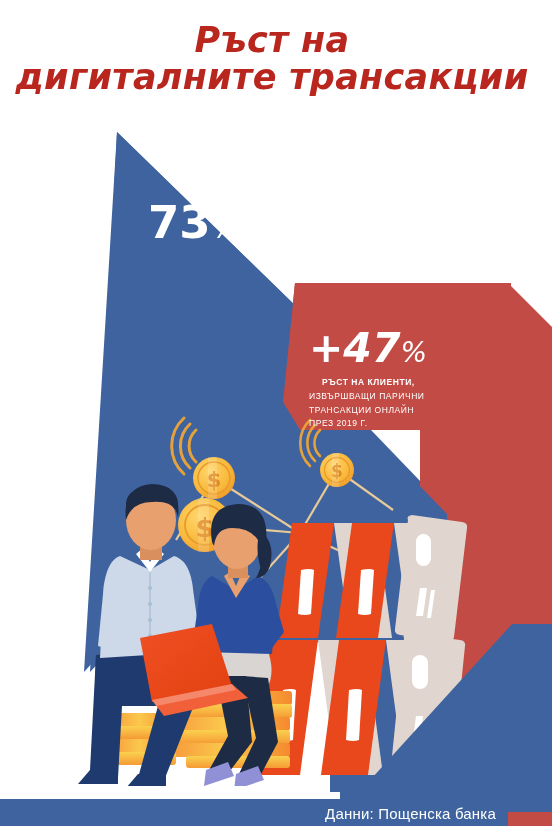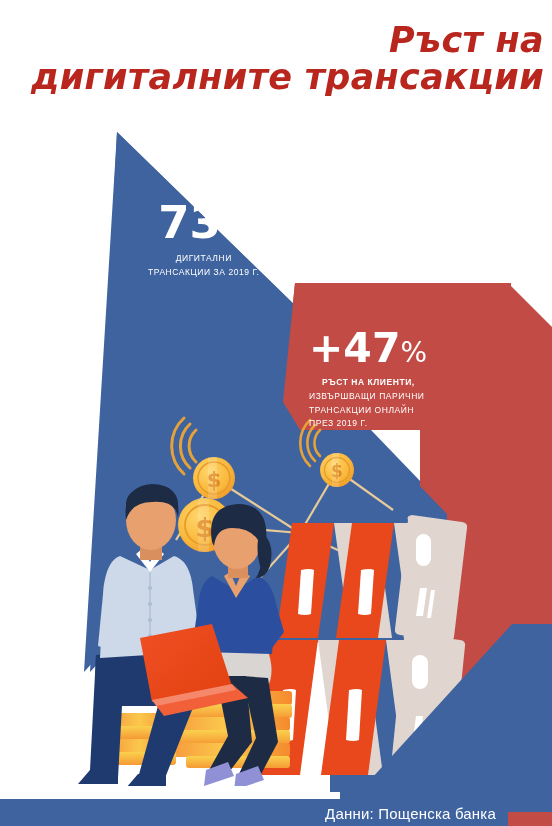--- a/index.html
+++ b/index.html
@@ -7,21 +7,21 @@
   body{
     width:552px;height:826px;overflow:hidden;position:relative;
     font-family:"Liberation Sans","DejaVu Sans",sans-serif;
     background:#ffffff;
   }
   #poster{position:absolute;left:0;top:0;width:552px;height:826px;overflow:hidden;background:#fff;}
 
   
   #title-block{
     position:absolute;left:0;top:22px;width:544px;
-    text-align:right;z-index:40;pointer-events:none;
+    text-align:center;z-index:40;pointer-events:none;
   }
   .title-line{
     display:block;
     color:#b8261e;
     font-weight:bold;
     font-style:italic;
     letter-spacing:0.3px;
     line-height:1.06;
     font-family:"DejaVu Sans","Liberation Sans",sans-serif;
   }
@@ -44,21 +44,21 @@
     text-transform:uppercase;
     font-family:"Liberation Sans","DejaVu Sans",sans-serif;
   }
   .stat .sub .strong{font-weight:bold;margin-left:13px;}
 
   #stat-blue{left:148px;top:200px;text-align:center;}
   #stat-blue .big{font-size:45px;}
   #stat-blue .big .pct{font-size:30px;}
 
   #stat-red{left:309px;top:328px;}
-  #stat-red .big{font-size:41px;}
+  #stat-red .big{font-size:41px;font-style:italic;}
   #stat-red .big .pct{font-size:28px;}
 
   
   #footer-bar{
     position:absolute;left:0;bottom:0;width:508px;height:27px;
     background:#3f639e;z-index:50;
   }
   #footer-text{
     position:absolute;right:12px;top:50%;transform:translateY(-50%);
     color:#ffffff;font-size:15px;letter-spacing:0.2px;
@@ -312,24 +312,20 @@
     </g>
   </svg>
 
   <div id="title-block">
     <span class="title-line" id="title-line-1">Ръст на</span>
     <span class="title-line" id="title-line-2">дигиталните трансакции</span>
   </div>
 
   <div class="stat" id="stat-blue">
     <span class="big"><span>73</span><span class="pct">%</span></span>
-    <span class="sub">
-      <span>ДИГИТАЛНИ</span><br>
-      <span>ТРАНСАКЦИИ ЗА 2019 г.</span>
-    </span>
   </div>
 
   <div class="stat" id="stat-red">
     <span class="big"><span>+47</span><span class="pct">%</span></span>
     <span class="sub">
       <span class="strong">РЪСТ НА КЛИЕНТИ,</span><br>
       <span>ИЗВЪРШВАЩИ ПАРИЧНИ</span><br>
       <span>ТРАНСАКЦИИ ОНЛАЙН</span><br>
       <span>ПРЕЗ 2019 г.</span>
     </span>

